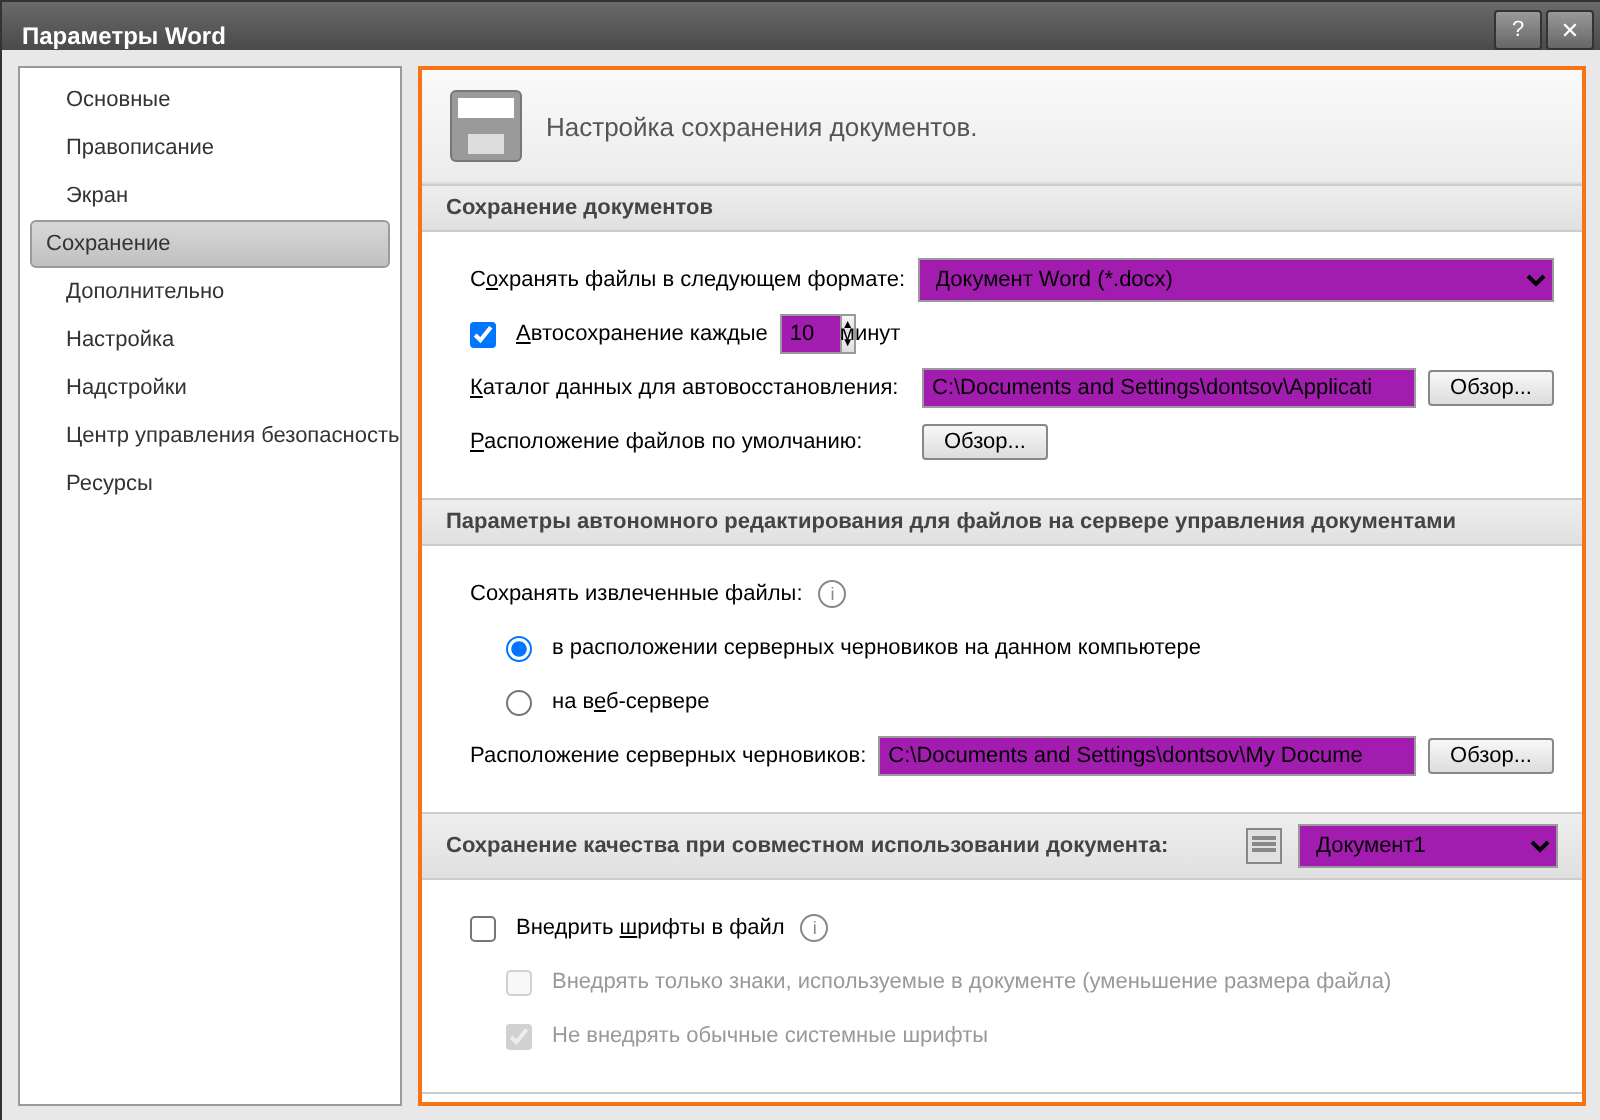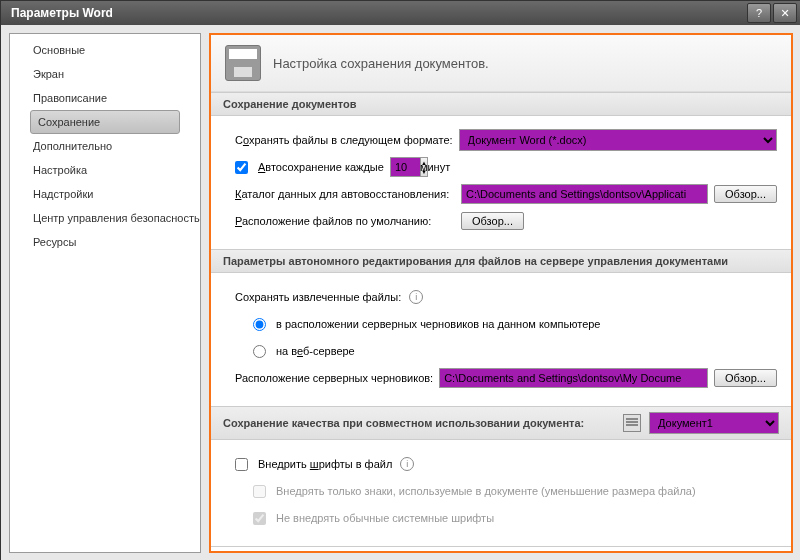--- a/index.html
+++ b/index.html
@@ -1,23 +1,23 @@
 <!DOCTYPE html>
 <html><head>
 <meta charset="utf-8">
 <style>
 html,body{margin:0;padding:0;font-family:Tahoma,Arial,sans-serif;font-size:11px;color:#000;background:#888}
 .window{width:800px;height:560px;background:#e8e8e8;border:1px solid #333;box-shadow:0 0 10px rgba(0,0,0,.5);position:relative;display:flex;flex-direction:column}
-.titlebar{height:24px;background:linear-gradient(#6a6a6a,#4a4a4a);color:#fff;display:flex;align-items:center;padding:0 4px;font-size:12px}
+.titlebar{height:24px;background:linear-gradient(#6a6a6a,#4a4a4a);color:#fff;display:flex;align-items:flex-end;padding:0 4px;font-size:12px}
 .titlebar .title{flex:1;padding-left:6px;font-weight:bold}
 .titlebar .tb-btn{width:22px;height:18px;background:linear-gradient(#999,#666);border:1px solid #333;margin-left:2px;display:flex;align-items:center;justify-content:center;border-radius:2px;font-size:11px;color:#fff;cursor:pointer}
 .body{flex:1;display:flex;padding:8px;gap:8px;overflow:hidden}
 .sidebar{width:190px;background:#fff;border:1px solid #9a9a9a;padding:4px 0;overflow:hidden}
 .side-item{padding:6px 23px;cursor:pointer;white-space:nowrap;color:#333}
-.side-item.selected{background:linear-gradient(#d8d8d8,#c0c0c0);border:1px solid #9a9a9a;border-radius:3px;margin:0 20px;padding:5px 7px}
+.side-item.selected{background:linear-gradient(#d8d8d8,#c0c0c0);border:1px solid #9a9a9a;border-radius:3px;margin:0 5px;padding:5px 7px}
 .content{flex:1;background:#fff;border:2px solid #f97316;overflow:auto;display:flex;flex-direction:column}
 .page-head{display:flex;align-items:center;padding:10px 14px;gap:12px;border-bottom:1px solid #ddd;background:linear-gradient(#fafafa,#ececec)}
 .save-ico{width:34px;height:34px;background:#9a9a9a;border:1px solid #777;border-radius:3px;position:relative}
 .save-ico:before{content:"";position:absolute;left:3px;right:3px;top:3px;height:10px;background:#fff}
 .save-ico:after{content:"";position:absolute;left:8px;right:8px;bottom:3px;height:10px;background:#ddd}
 .page-title{font-size:13px;color:#555}
 .sect-head{background:linear-gradient(#eee,#e0e0e0);border-top:1px solid #ccc;border-bottom:1px solid #ccc;padding:5px 12px;font-weight:bold;color:#444;font-size:11px;display:flex;align-items:center;gap:8px}
 .sect-body{padding:8px 14px 12px 24px}
 .row{display:flex;align-items:center;gap:6px;margin:5px 0;min-height:22px}
 .lbl{white-space:nowrap}
@@ -44,22 +44,22 @@
   <div class="titlebar">
     <span class="title">Параметры Word</span>
     <div class="tb-btn">?</div>
     <div class="tb-btn">✕</div>
   </div>
 
   <div class="body">
 
     <div class="sidebar">
       <div class="side-item">Основные</div>
+      <div class="side-item">Правописание</div>
       <div class="side-item">Экран</div>
-      <div class="side-item">Правописание</div>
       <div class="side-item selected">Сохранение</div>
       <div class="side-item">Дополнительно</div>
       <div class="side-item">Настройка</div>
       <div class="side-item">Надстройки</div>
       <div class="side-item">Центр управления безопасностью</div>
       <div class="side-item">Ресурсы</div>
     </div>
 
     <div class="content">
 

